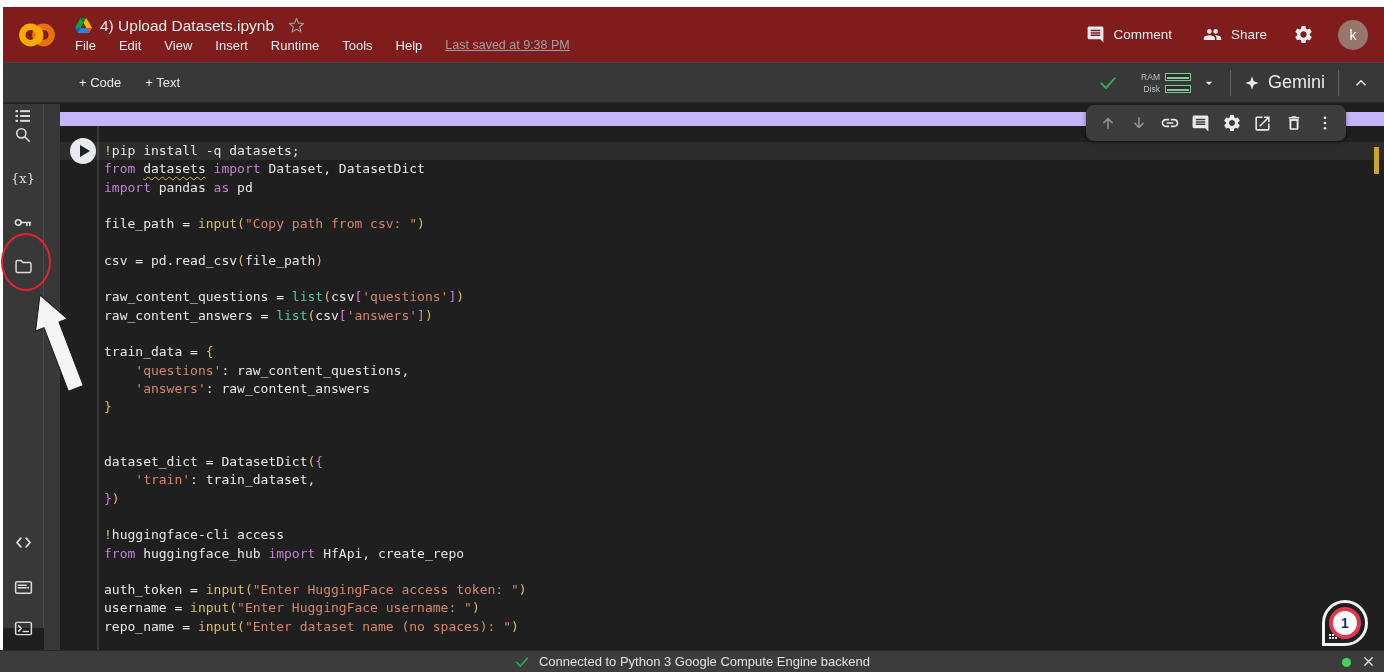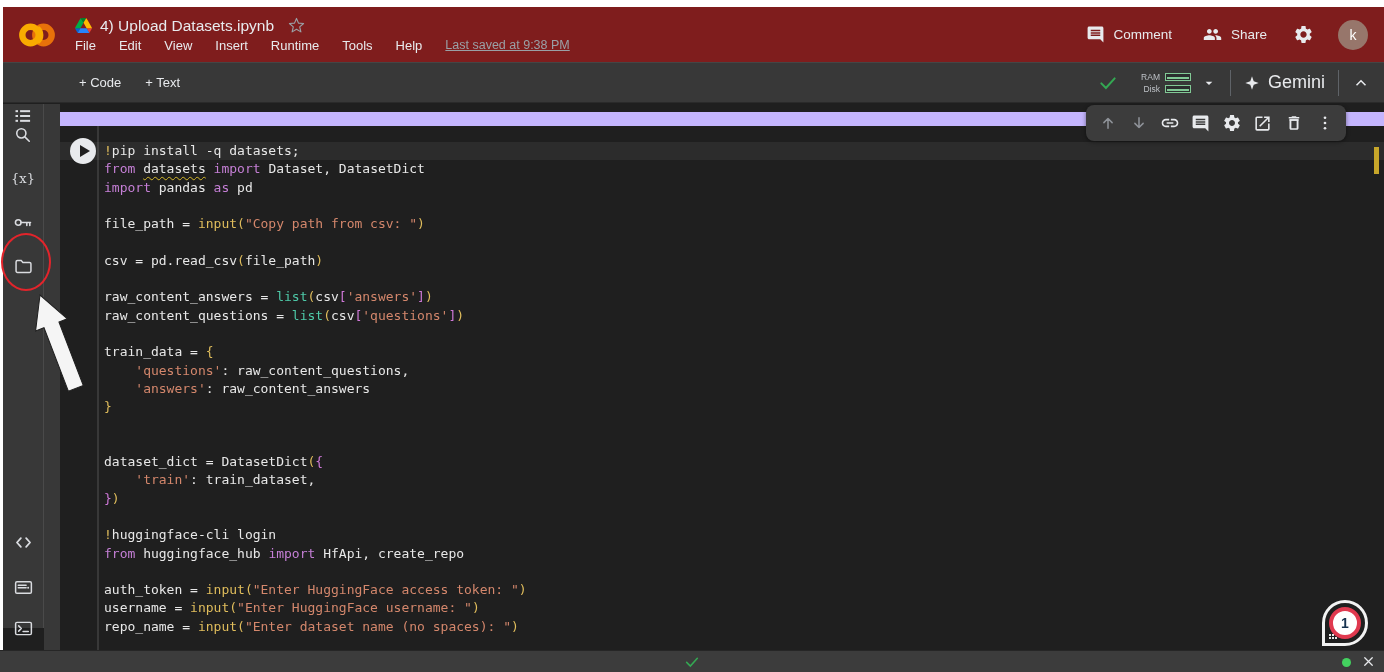--- a/index.html
+++ b/index.html
@@ -256,34 +256,34 @@
         </div>
       <div class="code-area">
           <div class="code-line active"><span class="tok-f">!</span><span class="tok-p">pip install -q datasets;</span></div>
           <div class="code-line"><span class="tok-k">from</span><span class="tok-p"> </span><span class="tok-u">datasets</span><span class="tok-p"> </span><span class="tok-k">import</span><span class="tok-p"> Dataset, DatasetDict</span></div>
           <div class="code-line"><span class="tok-k">import</span><span class="tok-p"> pandas </span><span class="tok-k">as</span><span class="tok-p"> pd</span></div>
           <div class="code-line">&nbsp;</div>
           <div class="code-line"><span class="tok-p">file_path = </span><span class="tok-f">input</span><span class="tok-f">(</span><span class="tok-s">"Copy path from csv: "</span><span class="tok-f">)</span></div>
           <div class="code-line">&nbsp;</div>
           <div class="code-line"><span class="tok-p">csv = pd.read_csv</span><span class="tok-f">(</span><span class="tok-p">file_path</span><span class="tok-f">)</span></div>
           <div class="code-line">&nbsp;</div>
+          <div class="code-line"><span class="tok-p">raw_content_questions = </span><span class="tok-t">list</span><span class="tok-f">(</span><span class="tok-p">csv</span><span class="tok-b2">[</span><span class="tok-s">'questions'</span><span class="tok-b2">]</span><span class="tok-f">)</span></div>
           <div class="code-line"><span class="tok-p">raw_content_answers = </span><span class="tok-t">list</span><span class="tok-f">(</span><span class="tok-p">csv</span><span class="tok-b2">[</span><span class="tok-s">'answers'</span><span class="tok-b2">]</span><span class="tok-f">)</span></div>
-          <div class="code-line"><span class="tok-p">raw_content_questions = </span><span class="tok-t">list</span><span class="tok-f">(</span><span class="tok-p">csv</span><span class="tok-b2">[</span><span class="tok-s">'questions'</span><span class="tok-b2">]</span><span class="tok-f">)</span></div>
           <div class="code-line">&nbsp;</div>
           <div class="code-line"><span class="tok-p">train_data = </span><span class="tok-f">{</span></div>
           <div class="code-line"><span class="tok-p">    </span><span class="tok-s">'questions'</span><span class="tok-p">: raw_content_questions,</span></div>
           <div class="code-line"><span class="tok-p">    </span><span class="tok-s">'answers'</span><span class="tok-p">: raw_content_answers</span></div>
           <div class="code-line"><span class="tok-f">}</span></div>
           <div class="code-line">&nbsp;</div>
           <div class="code-line">&nbsp;</div>
           <div class="code-line"><span class="tok-p">dataset_dict = DatasetDict</span><span class="tok-f">(</span><span class="tok-b2">{</span></div>
           <div class="code-line"><span class="tok-p">    </span><span class="tok-s">'train'</span><span class="tok-p">: train_dataset,</span></div>
           <div class="code-line"><span class="tok-b2">}</span><span class="tok-f">)</span></div>
           <div class="code-line">&nbsp;</div>
-          <div class="code-line"><span class="tok-f">!</span><span class="tok-p">huggingface-cli login</span></div>
+          <div class="code-line"><span class="tok-f">!</span><span class="tok-p">huggingface-cli access</span></div>
           <div class="code-line"><span class="tok-k">from</span><span class="tok-p"> huggingface_hub </span><span class="tok-k">import</span><span class="tok-p"> HfApi, create_repo</span></div>
           <div class="code-line">&nbsp;</div>
           <div class="code-line"><span class="tok-p">auth_token = </span><span class="tok-f">input</span><span class="tok-f">(</span><span class="tok-s">"Enter HuggingFace access token: "</span><span class="tok-f">)</span></div>
           <div class="code-line"><span class="tok-p">username = </span><span class="tok-f">input</span><span class="tok-f">(</span><span class="tok-s">"Enter HuggingFace username: "</span><span class="tok-f">)</span></div>
           <div class="code-line"><span class="tok-p">repo_name = </span><span class="tok-f">input</span><span class="tok-f">(</span><span class="tok-s">"Enter dataset name (no spaces): "</span><span class="tok-f">)</span></div>
         </div>
     </div>
   </div>
 
   <div class="cell-toolbar">
@@ -331,20 +331,21 @@
         </svg>
     </span>
   </div>
 
   <div class="scroll-marker"></div>
 
   <div class="statusbar">
     <svg width="16" height="16" viewBox="0 0 24 24">
         <path d="M4 12.5 9.5 18 20 6.5" fill="none" stroke="#34a853" stroke-width="2.4" stroke-linecap="round"></path>
       </svg>
+    <span class="status-text">Connected to Python 3 Google Compute Engine backend</span>
     <span class="status-dot"></span>
     <span class="status-close">
       <svg width="15" height="15" viewBox="0 0 24 24">
           <path d="M6 6 L18 18 M18 6 L6 18" stroke="#e8eaed" stroke-width="2" stroke-linecap="round"></path>
         </svg>
     </span>
   </div>
 
   <div class="red-circle"></div>
   <svg class="arrow-svg" width="100" height="125" viewBox="0 0 100 125">

